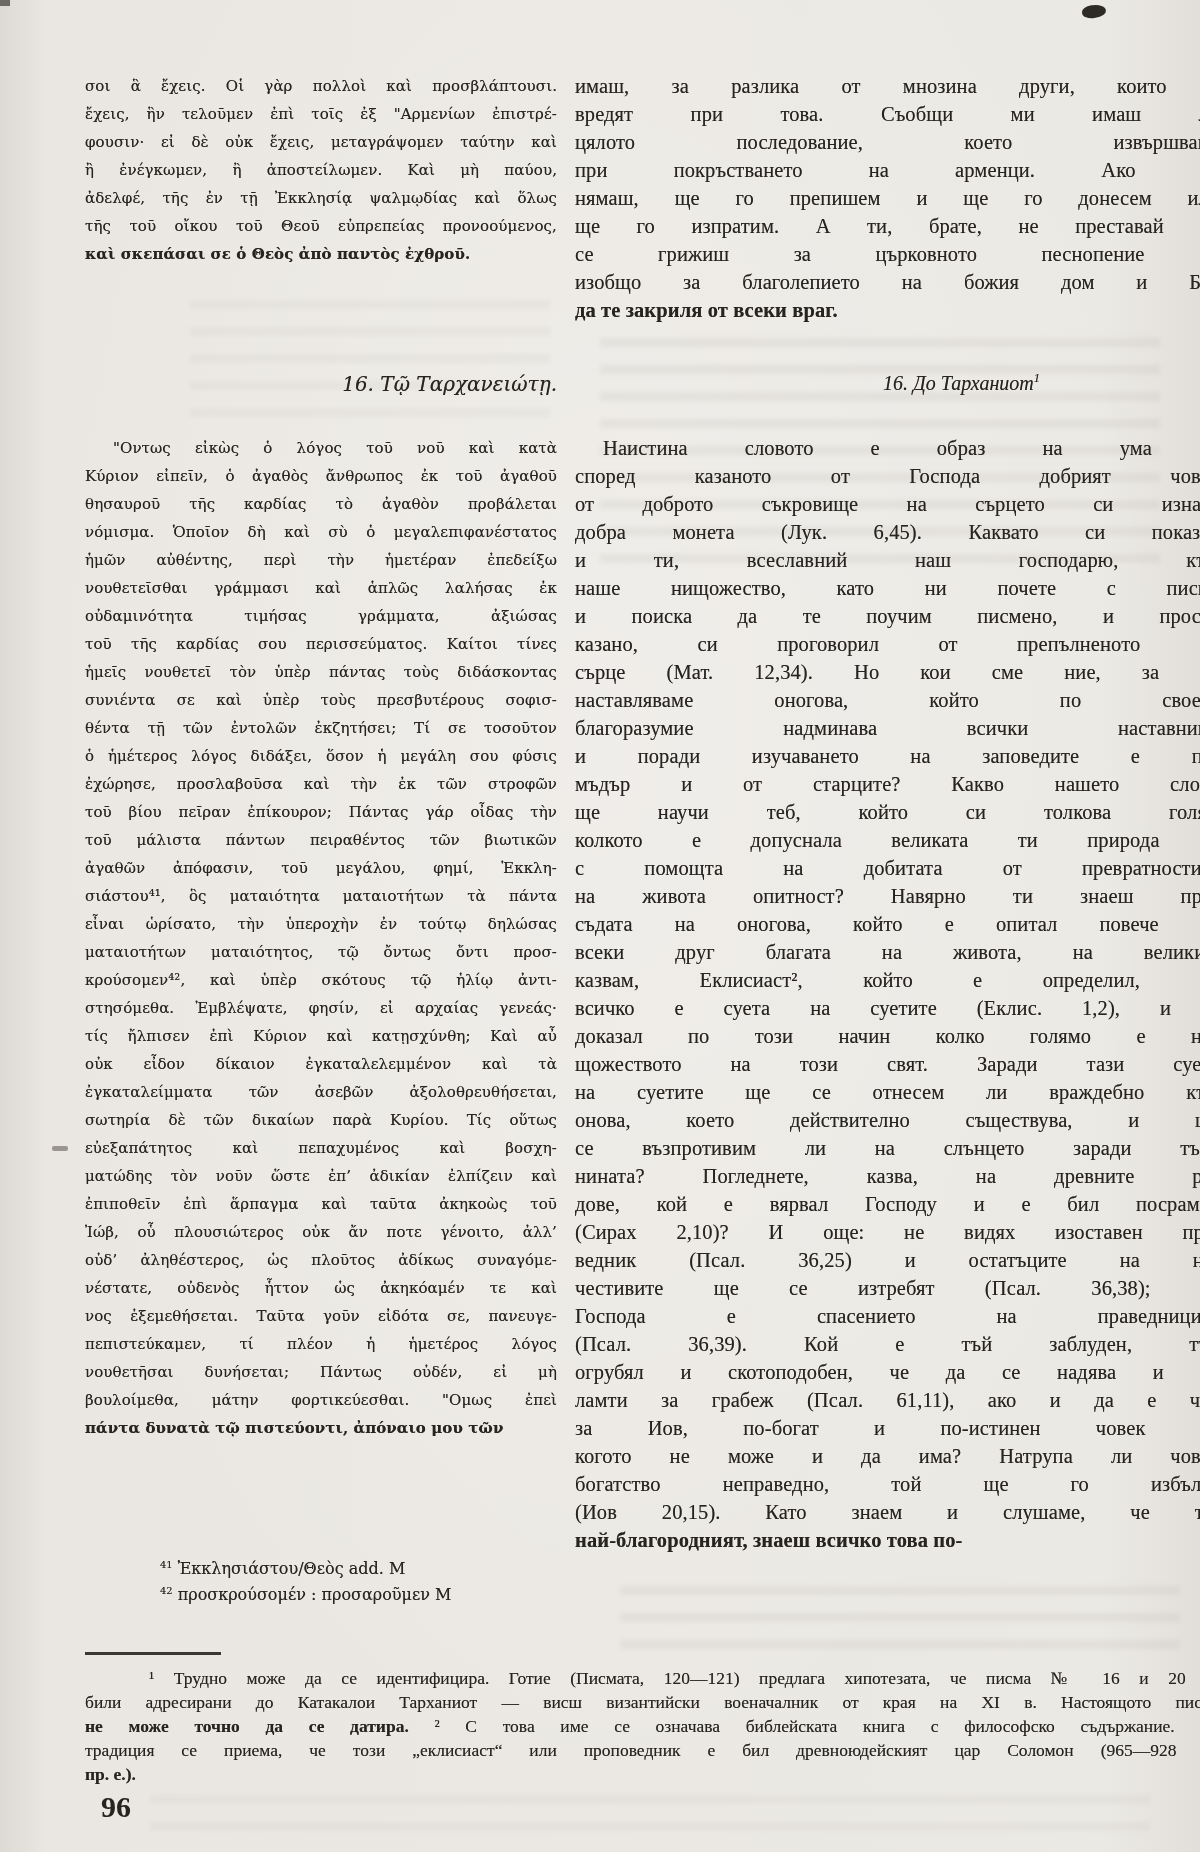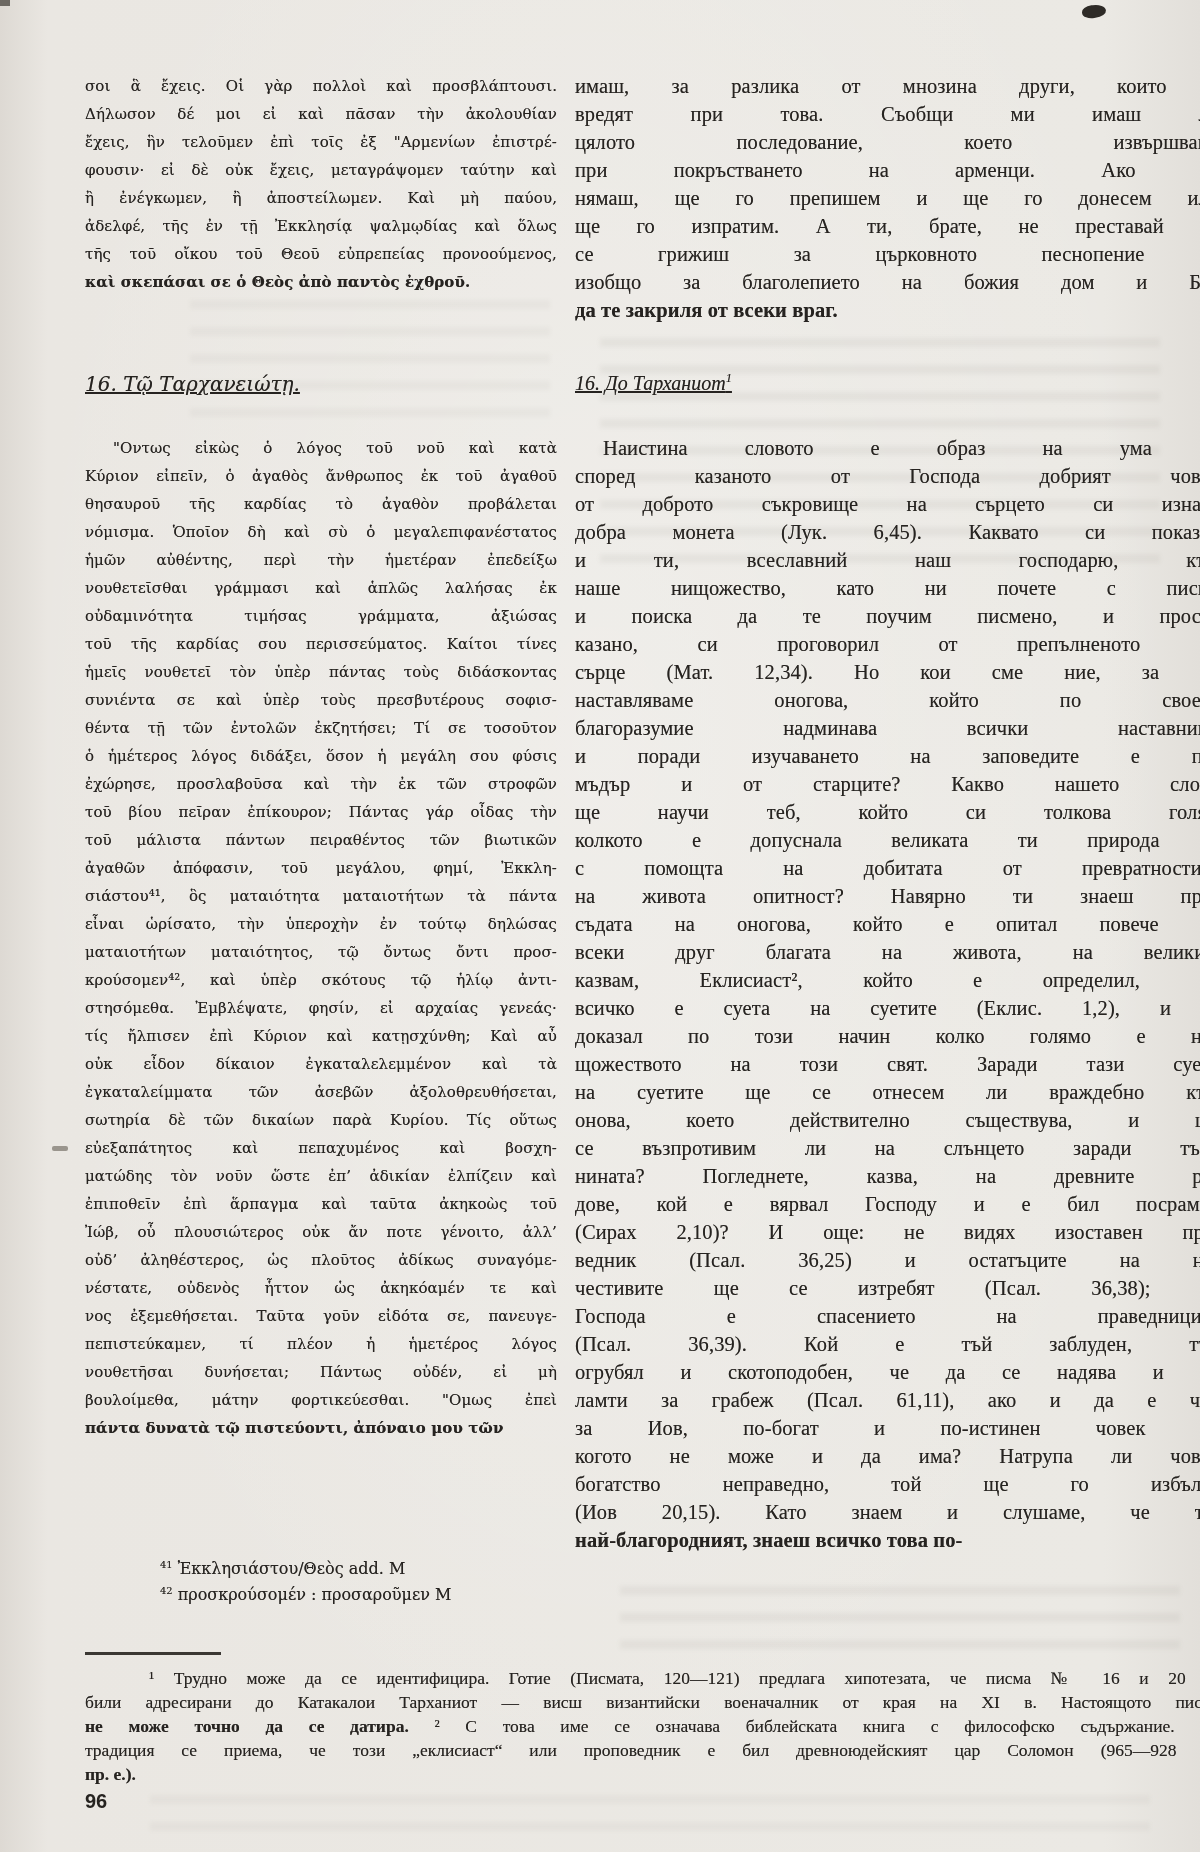--- a/index.html
+++ b/index.html
@@ -19,41 +19,41 @@
   .col { position:absolute; }
   .tline { text-align:justify; text-align-last:justify; white-space:nowrap; overflow:hidden; }
   .tline-last { text-align-last:left;font-weight:bold; }
   [data-indent] .tline:first-child { text-indent:28px; }
 
   .g-body { font-size:15px; line-height:28px; letter-spacing:.1px;
             text-shadow:0 0 .5px rgba(38,35,32,.55); }
   .b-body { font-size:20.5px; line-height:28px; letter-spacing:.1px;
             text-shadow:0 0 .5px rgba(38,35,32,.5); }
 
-  .heading { position:absolute; font-style:italic; text-align:left;
-             text-shadow:0 0 .4px rgba(38,35,32,.5);text-decoration:underline; }
+  .heading { position:absolute; font-style:italic; text-align:right;
+             text-shadow:0 0 .4px rgba(38,35,32,.5); }
   .g-head { font-size:20px; }
   .b-head { font-size:20px; }
   sup { font-size:.62em; vertical-align:super; line-height:0; }
 
   .apparatus { position:absolute; font-size:16px; line-height:26px;
                text-shadow:0 0 .4px rgba(38,35,32,.5); }
 
   .fn-rule { position:absolute; left:85px; top:1652px; width:136px; height:3px;
              background:#3b3833; }
   .footnotes { position:absolute; left:85px; top:1666px; width:1128px;
                font-size:17.5px; line-height:24px;
                text-shadow:0 0 .4px rgba(38,35,32,.5); }
   .fn-line { text-align:justify; text-align-last:justify; white-space:nowrap; overflow:hidden; }
   .fn-first { text-indent:64px; }
   .fn-last { text-align-last:left; font-weight:bold; }
   .fn-bold { font-weight:bold; }
 
-  .pagenum { position:absolute; left:85px; top:1790px; font-size:20px; font-weight:bold;
-             font-family:Liberation Sans, sans-serif; }
+  .pagenum { position:absolute; left:101px; top:1790px; font-size:30px; font-weight:bold;
+             font-family:Liberation Serif, serif; }
 
   
   .blot-tr { position:absolute; left:1082px; top:5px; width:24px; height:13px;
              background:#2e2b27; border-radius:45% 55% 50% 50%; transform:rotate(-8deg); }
   .blot-tl { position:absolute; left:0; top:0; width:10px; height:6px; background:#6c6862; }
   .dash-l  { position:absolute; left:52px; top:1146px; width:16px; height:5px;
              background:#9a958d; border-radius:2px; }
   .ghost { position:absolute; filter:blur(2px); opacity:.5; pointer-events:none;
            background:repeating-linear-gradient(180deg,
              rgba(124,117,107,.16) 0 9px, rgba(0,0,0,0) 9px 27px); }
@@ -70,21 +70,20 @@
   <div class="blot-tr"></div>
   <div class="blot-tl"></div>
   <div class="dash-l"></div>
   <div class="ghost g1"></div>
   <div class="ghost g2"></div>
   <div class="ghost g3"></div>
   <div class="ghost g4"></div>
 
   <div class="col greek g-body" style="left:85px; top:72px; width:472px;">
       <div class="tline">σοι ἃ ἔχεις. Οἱ γὰρ πολλοὶ καὶ προσβλάπτουσι.</div>
-      <div class="tline">Δήλωσον δέ μοι εἰ καὶ πᾶσαν τὴν ἀκολουθίαν</div>
       <div class="tline">ἔχεις, ἣν τελοῦμεν ἐπὶ τοῖς ἐξ "Αρμενίων ἐπιστρέ-</div>
       <div class="tline">φουσιν· εἰ δὲ οὐκ ἔχεις, μεταγράψομεν ταύτην καὶ</div>
       <div class="tline">ἢ ἐνέγκωμεν, ἢ ἀποστείλωμεν. Καὶ μὴ παύου,</div>
       <div class="tline">ἀδελφέ, τῆς ἐν τῇ Ἐκκλησίᾳ ψαλμῳδίας καὶ ὅλως</div>
       <div class="tline">τῆς τοῦ οἴκου τοῦ Θεοῦ εὐπρεπείας προνοούμενος,</div>
       <div class="tline tline-last">καὶ σκεπάσαι σε ὁ Θεὸς ἀπὸ παντὸς ἐχθροῦ.</div>
     </div>
 
   <div class="heading greek g-head" style="left:85px; top:372px; width:472px;">16. Τῷ Ταρχανειώτῃ.</div>
 

